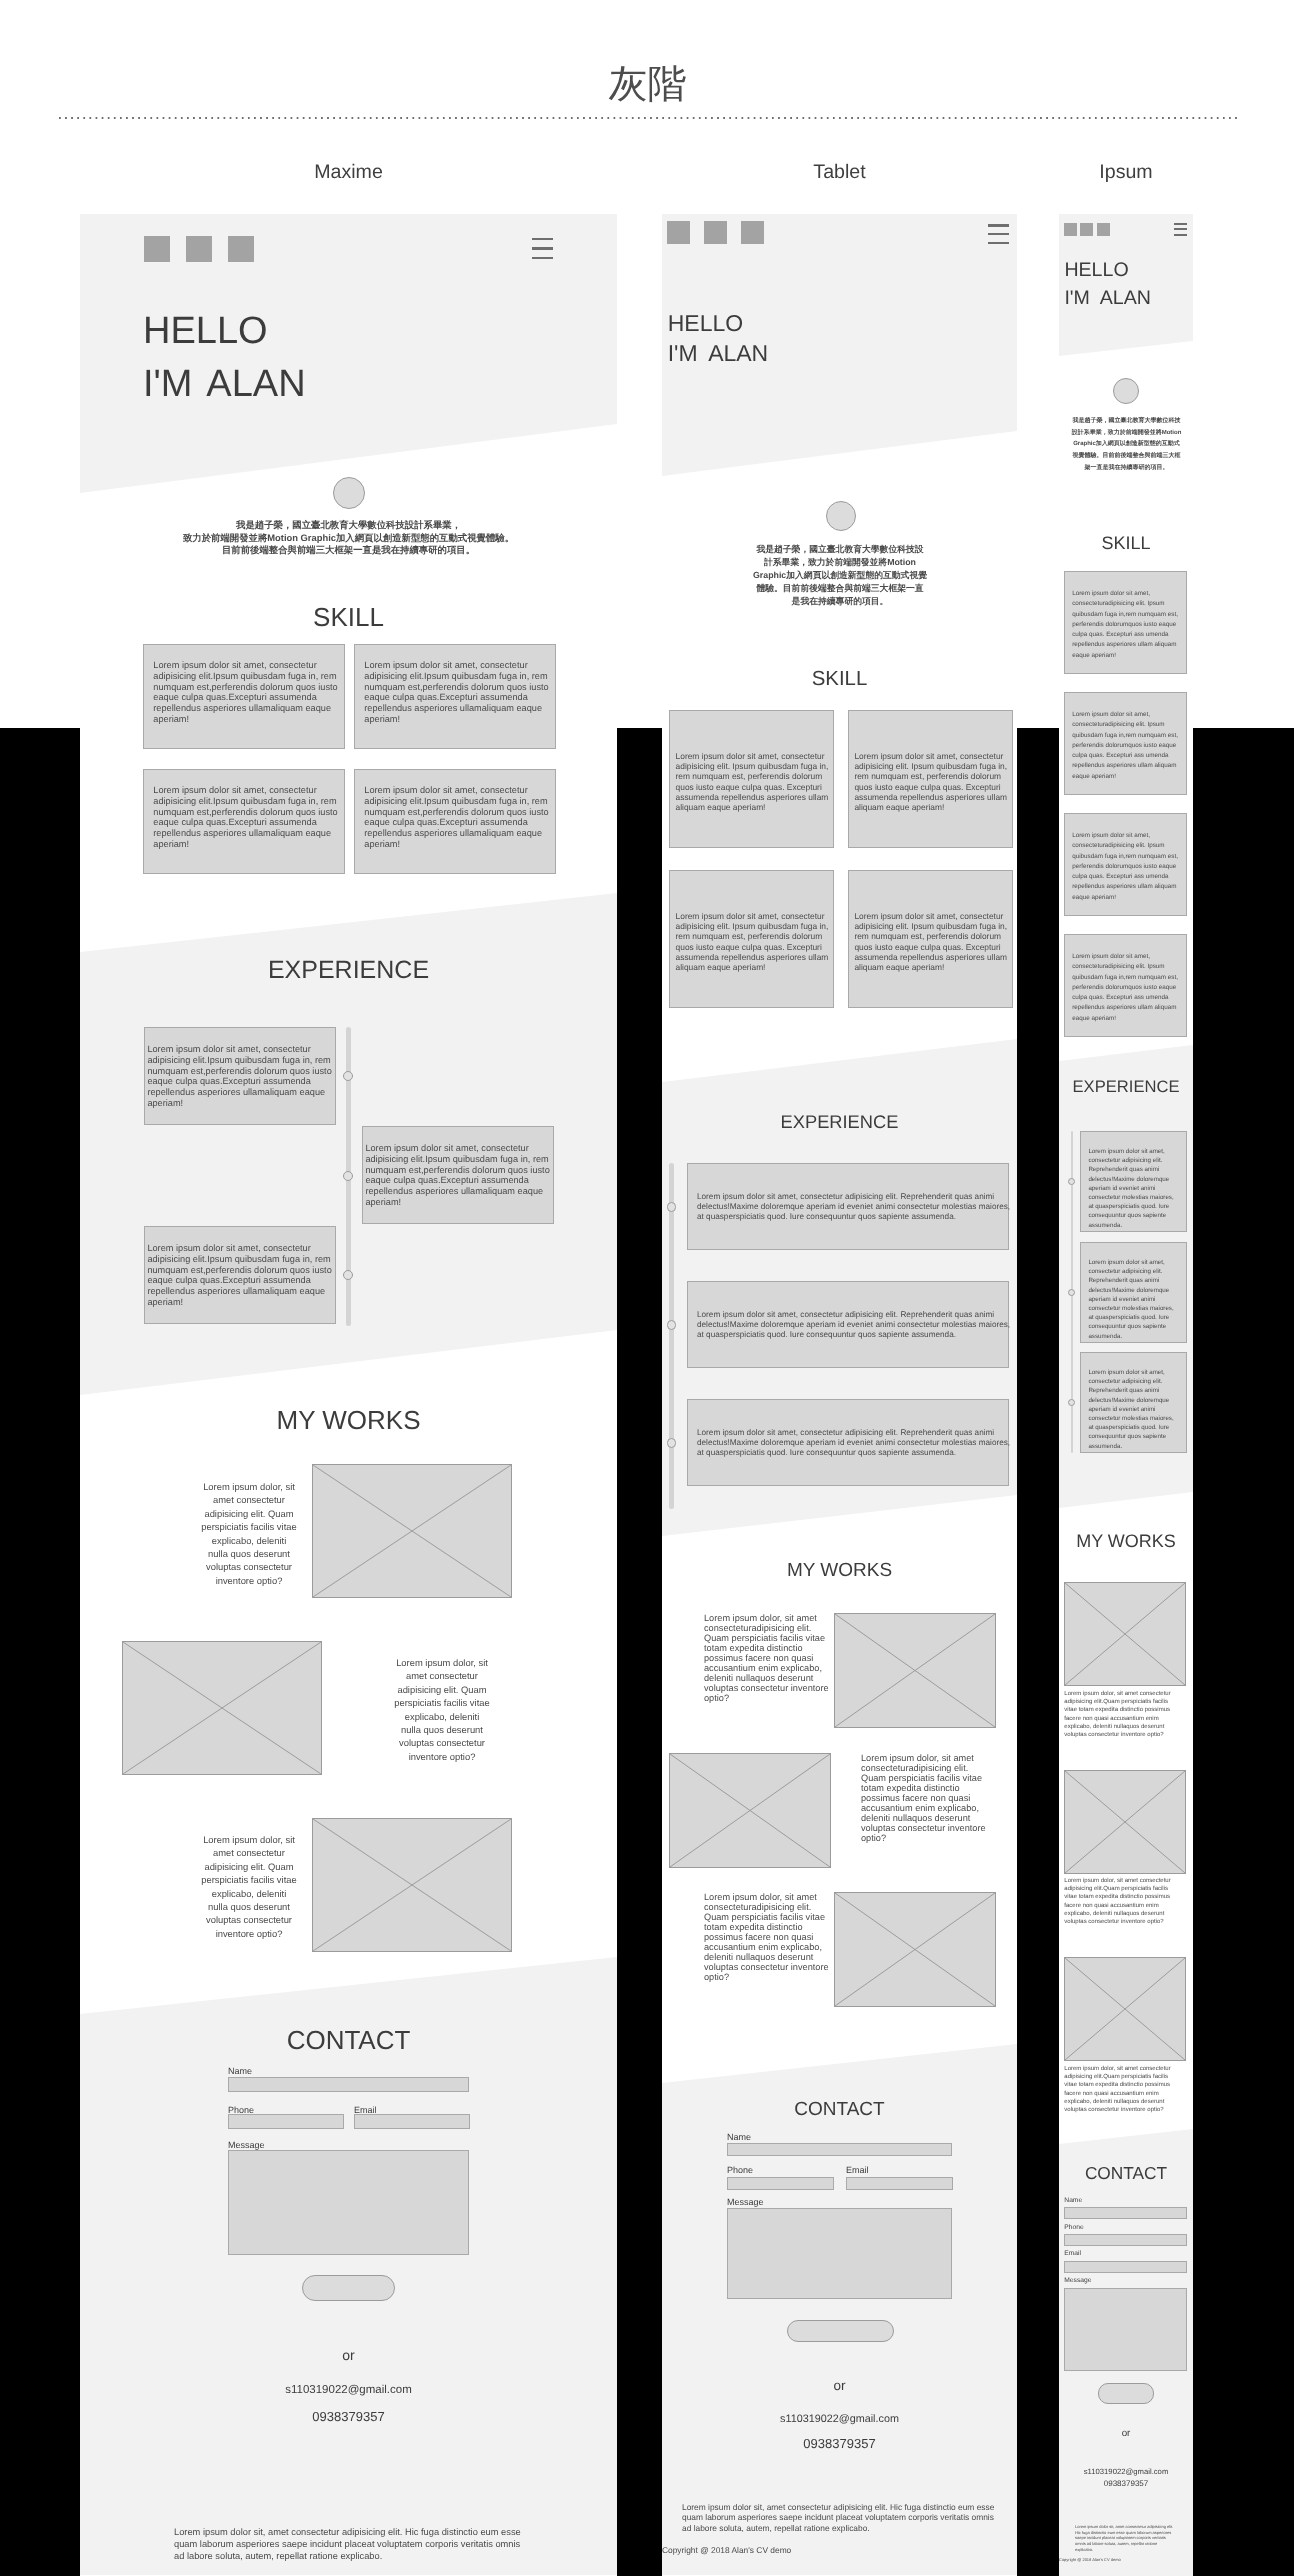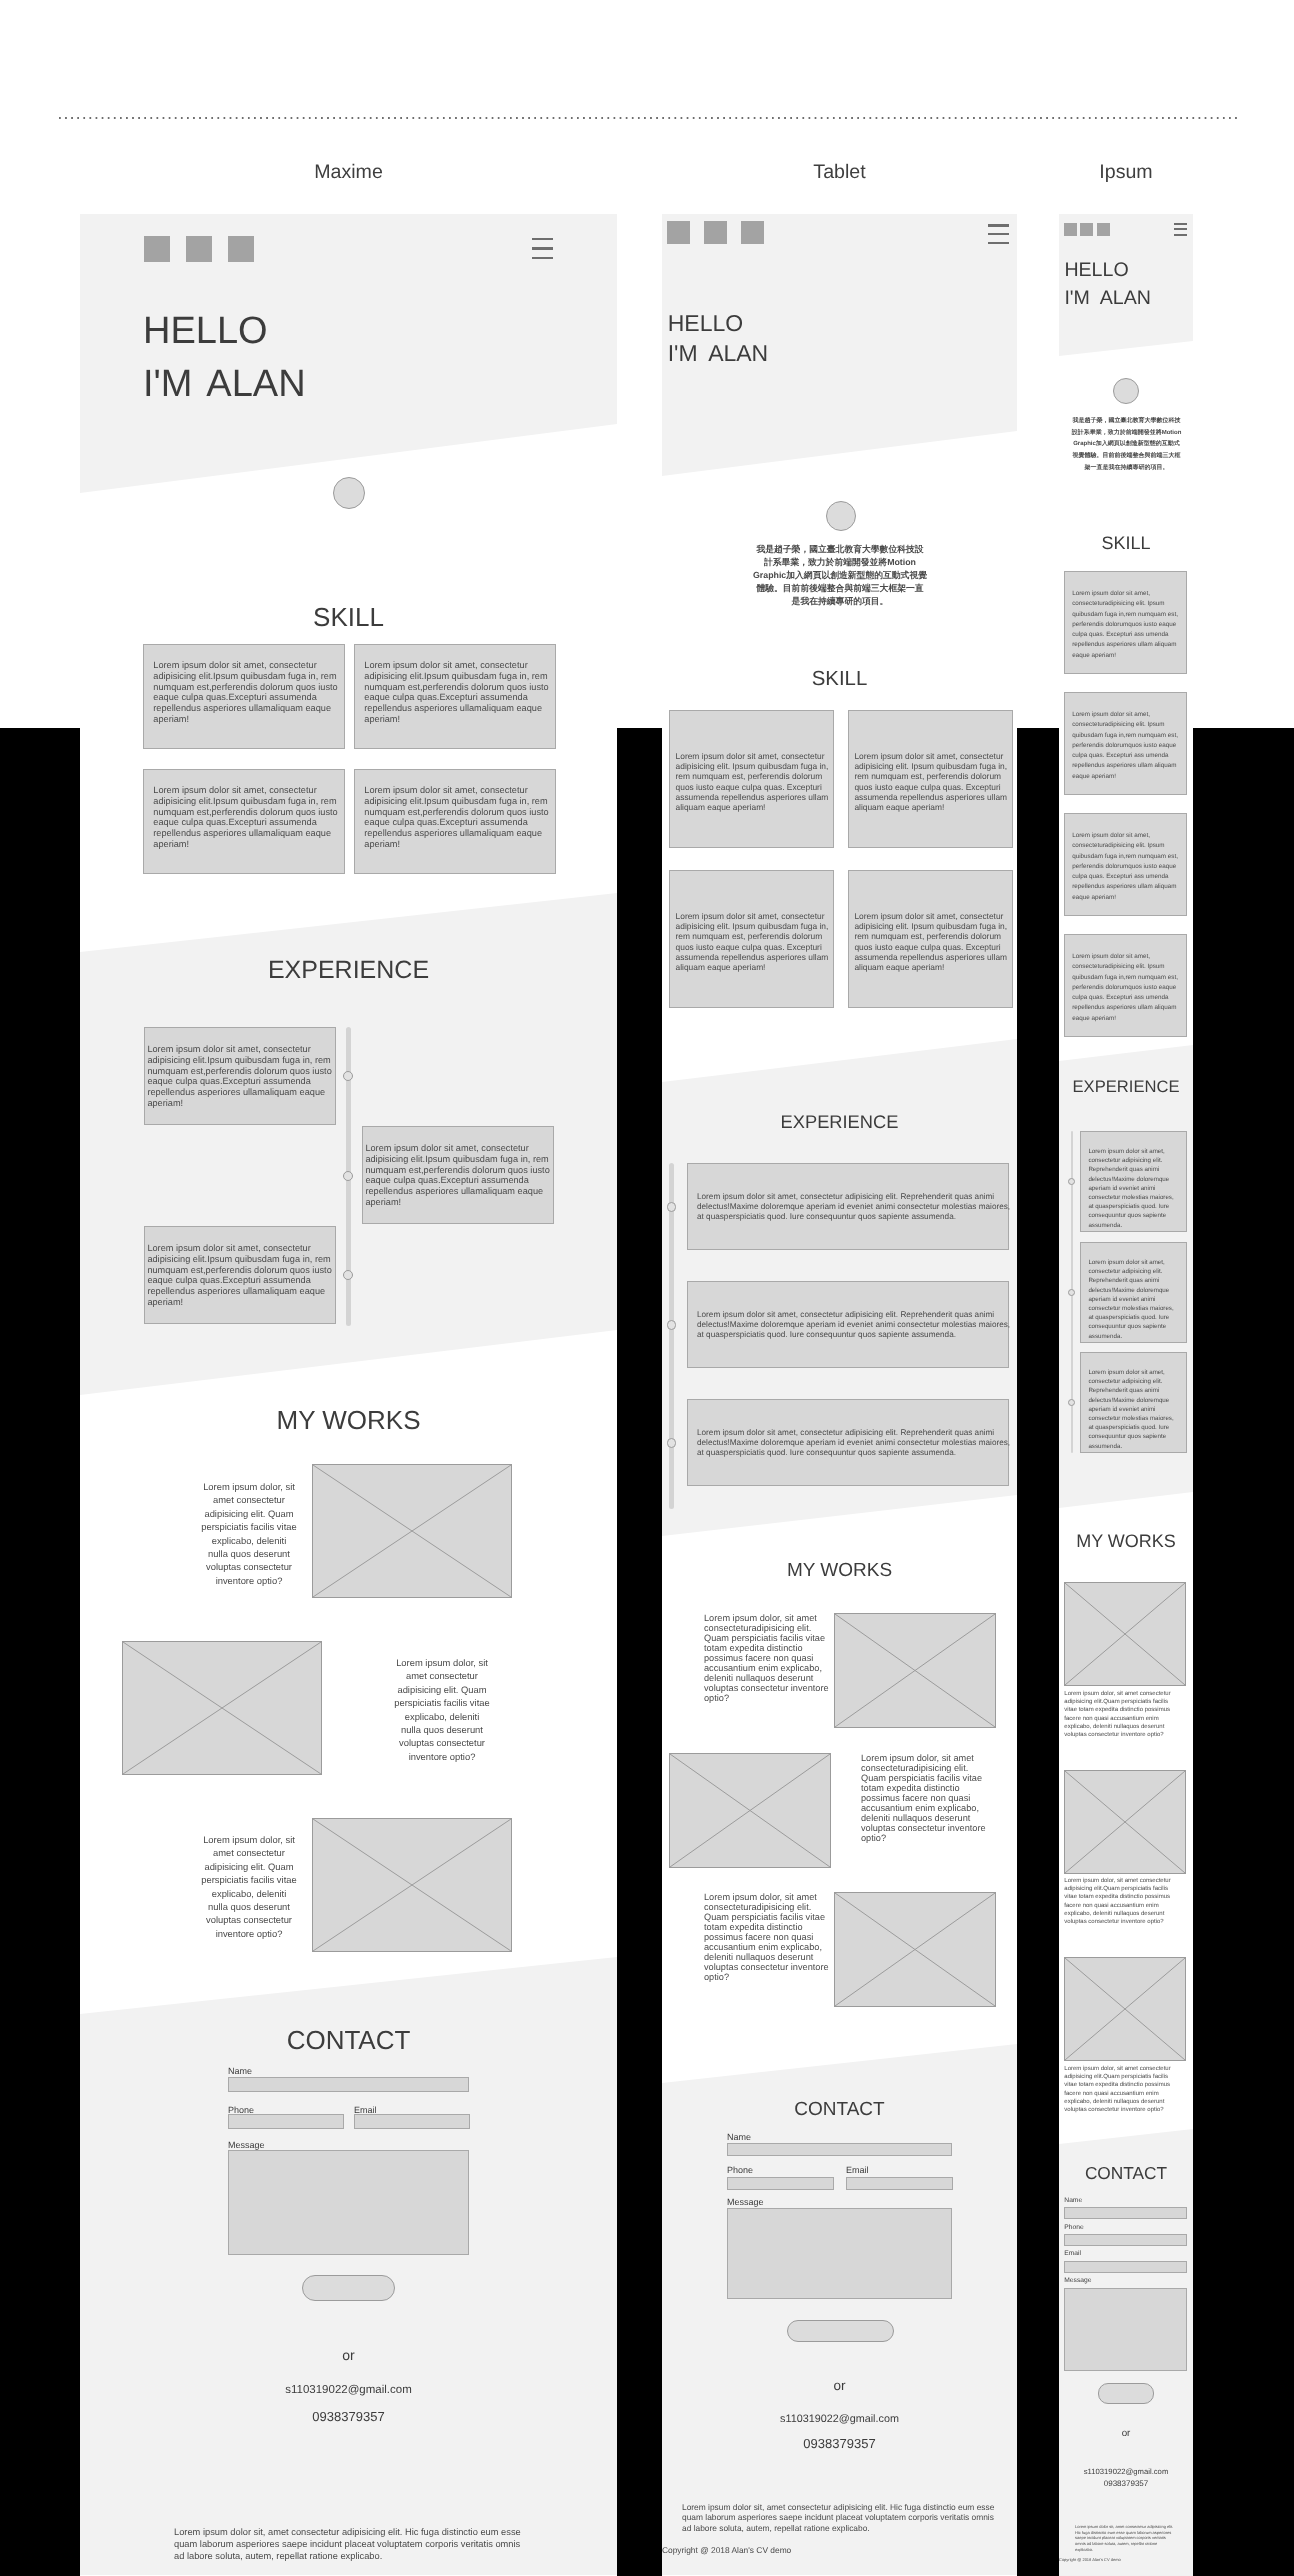--- a/index.html
+++ b/index.html
@@ -34,37 +34,41 @@
 .or-text{position:absolute;left:0;width:100%;text-align:center;color:#3c3c3c;line-height:1}
 .c-info{position:absolute;left:0;width:100%;text-align:center;color:#3c3c3c;line-height:1}
 .foot-text{position:absolute;color:#4a4a4a;text-align:left}
 .foot-copy{position:absolute;left:0;width:100%;text-align:left;color:#4a4a4a;line-height:1}
 </style>
 </head>
 <body>
 
 <div class="board">
 <div class="board-top"></div>
+<div class="page-title">灰階</div>
 <div class="title-divider"></div>
 <div class="device-label" style="left:80px;width:537px">Maxime</div>
 <div class="device-label" style="left:662px;width:355px">Tablet</div>
 <div class="device-label" style="left:1059px;width:134px">Ipsum</div>
 <div class="device-col" style="left:80px;top:214px;width:537px;height:2362px">
 <div class="hero" style="height:279px;clip-path:polygon(0 0,100% 0,100% 210px,0 100%)"></div>
 <div class="nav-block" style="left:64px;top:22px;width:26px;height:26px"></div>
 <div class="nav-block" style="left:106px;top:22px;width:26px;height:26px"></div>
 <div class="nav-block" style="left:148px;top:22px;width:26px;height:26px"></div>
 <div class="burger" style="left:452px;top:23.6px;width:21px;height:21.6px">
         <i style="top:0px;height:2.7px"></i>
         <i style="top:9.4px;height:2.7px"></i>
         <i style="top:19px;height:2.7px"></i>
       </div>
 <div class="hero-title" style="left:63px;top:98px;font-size:38px">HELLO</div>
 <div class="hero-title" style="left:63px;top:151px;font-size:38px">I'M ALAN</div>
 <div class="avatar" style="left:253px;top:263px;width:32px;height:32px"></div>
+<div class="intro" style="left:0px;top:305px;width:537px;font-size:9.4px;line-height:12.6px;white-space:pre-line">我是趙子榮，國立臺北教育大學數位科技設計系畢業，
+致力於前端開發並將Motion Graphic加入網頁以創造新型態的互動式視覺體驗。
+目前前後端整合與前端三大框架一直是我在持續專研的項目。</div>
 <div class="sec-head" style="top:390px;font-size:26px">SKILL</div>
 <div class="card" style="left:63px;top:430px;width:202px;height:105px">
         <span class="ctext" style="left:9.3px;top:15px;width:186px;font-size:9.2px;line-height:10.8px">Lorem ipsum dolor sit amet, consectetur adipisicing elit.Ipsum quibusdam fuga in, rem numquam est,perferendis dolorum quos iusto eaque culpa quas.Excepturi assumenda repellendus asperiores ullamaliquam eaque aperiam!</span>
       </div>
 <div class="card" style="left:274px;top:430px;width:202px;height:105px">
         <span class="ctext" style="left:9.3px;top:15px;width:186px;font-size:9.2px;line-height:10.8px">Lorem ipsum dolor sit amet, consectetur adipisicing elit.Ipsum quibusdam fuga in, rem numquam est,perferendis dolorum quos iusto eaque culpa quas.Excepturi assumenda repellendus asperiores ullamaliquam eaque aperiam!</span>
       </div>
 <div class="card" style="left:63px;top:555px;width:202px;height:105px">
         <span class="ctext" style="left:9.3px;top:15px;width:186px;font-size:9.2px;line-height:10.8px">Lorem ipsum dolor sit amet, consectetur adipisicing elit.Ipsum quibusdam fuga in, rem numquam est,perferendis dolorum quos iusto eaque culpa quas.Excepturi assumenda repellendus asperiores ullamaliquam eaque aperiam!</span>
       </div>

